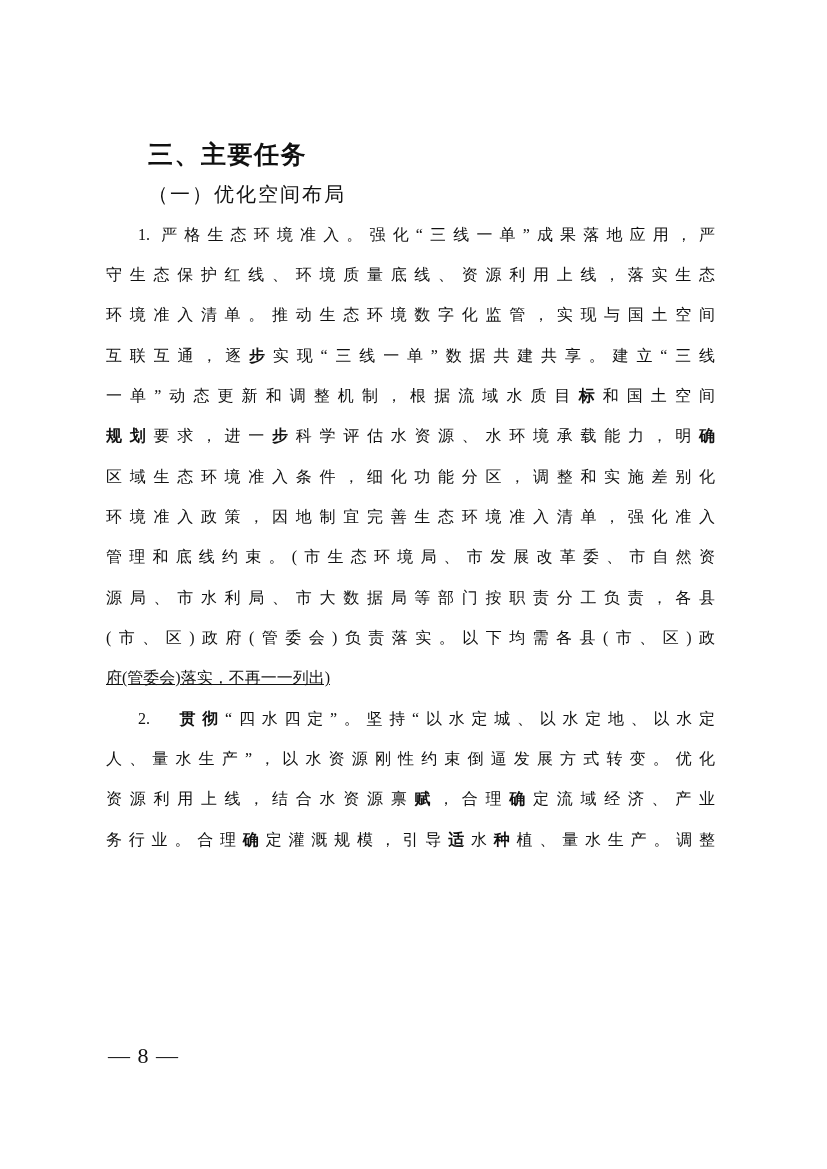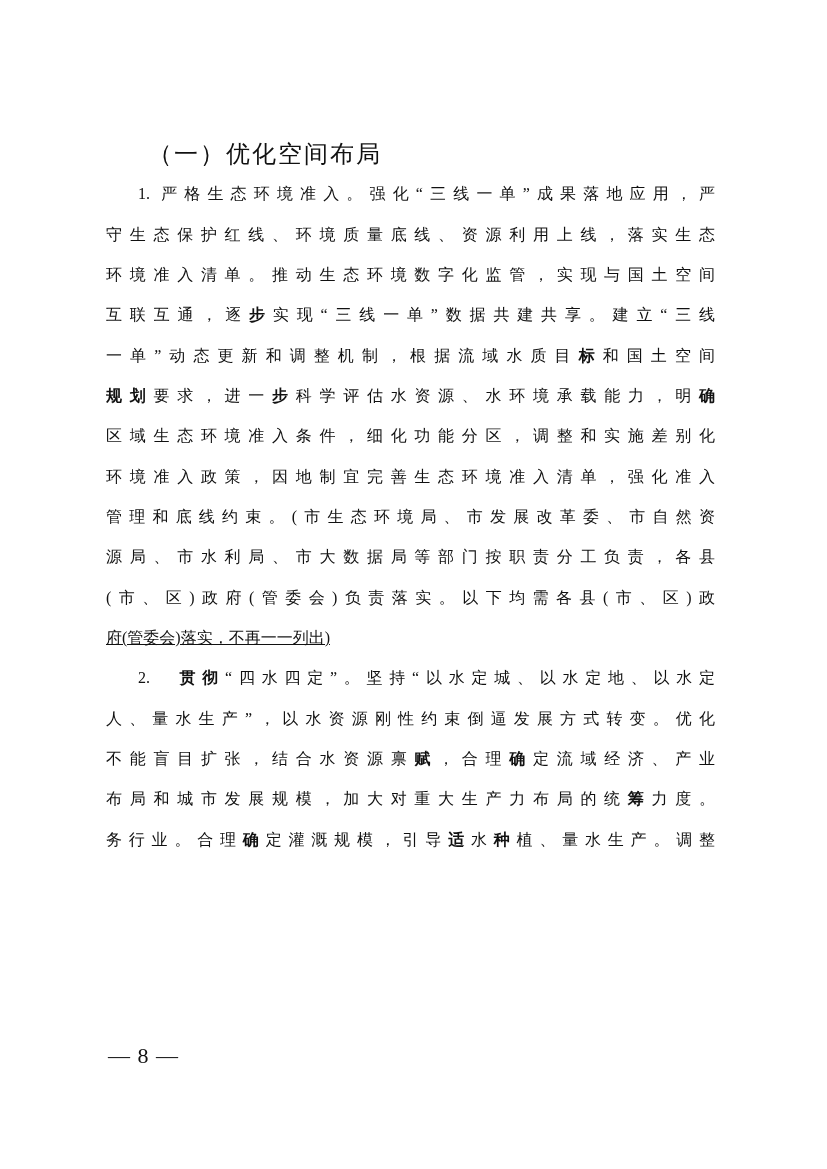--- a/index.html
+++ b/index.html
@@ -27,21 +27,21 @@
     font-family: "Liberation Sans", "DejaVu Sans", sans-serif;
     font-weight: bold;
     font-size: 25px;
     letter-spacing: 1.5px;
     white-space: nowrap;
   }
   .subheading-line {
     height: 40.33px;
     line-height: 40.33px;
     text-indent: 42px;
-    font-size: 24px;
+    font-size: 20px;
     letter-spacing: 2px;
     white-space: nowrap;
   }
   .line {
     height: 40.33px;
     line-height: 40.33px;
     font-size: 16px;
     white-space: nowrap;
     overflow: hidden;
     text-align: justify;
@@ -57,35 +57,35 @@
     font-size: 22px;
     letter-spacing: 1px;
     line-height: 28px;
   }
 </style>
 </head>
 <body>
 
 <div class="page">
   <div class="content">
+    <div class="heading-line">三、主要任务</div>
     <div class="subheading-line">（一）优化空间布局</div>
     <div>
         <div class="line indent"><span>1. 严格生态环境准入。强化“三线一单”成果落地应用，严</span></div>
         <div class="line"><span>守生态保护红线、环境质量底线、资源利用上线，落实生态</span></div>
         <div class="line"><span>环境准入清单。推动生态环境数字化监管，实现与国土空间</span></div>
         <div class="line"><span>互联互通，逐</span><span class="b">步</span><span>实现“三线一单”数据共建共享。建立“三线</span></div>
         <div class="line"><span>一单”动态更新和调整机制，根据流域水质目</span><span class="b">标</span><span>和国土空间</span></div>
         <div class="line"><span class="b">规划</span><span>要求，进一</span><span class="b">步</span><span>科学评估水资源、水环境承载能力，明</span><span class="b">确</span></div>
         <div class="line"><span>区域生态环境准入条件，细化功能分区，调整和实施差别化</span></div>
         <div class="line"><span>环境准入政策，因地制宜完善生态环境准入清单，强化准入</span></div>
         <div class="line"><span>管理和底线约束。(市生态环境局、市发展改革委、市自然资</span></div>
         <div class="line"><span>源局、市水利局、市大数据局等部门按职责分工负责，各县</span></div>
         <div class="line"><span>(市、区)政府(管委会)负责落实。以下均需各县(市、区)政</span></div>
         <div class="line no-justify"><span>府(管委会)落实，不再一一列出)</span></div>
         <div class="line indent"><span>2.　</span><span class="b">贯彻</span><span>“四水四定”。坚持“以水定城、以水定地、以水定</span></div>
         <div class="line"><span>人、量水生产”，以水资源刚性约束倒逼发展方式转变。优化</span></div>
-        <div class="line"><span>不能盲目扩张，结合水资源禀</span><span class="b">赋</span><span>，合理</span><span class="b">确</span><span>定流域经济、产业</span></div>
-        <div class="line"><span>布局和城市发展规模，加大对重大生产力布局的统</span><span class="b">筹</span><span>力度。</span></div>
+        <div class="line"><span>资源利用上线，结合水资源禀</span><span class="b">赋</span><span>，合理</span><span class="b">确</span><span>定流域经济、产业</span></div>
         <div class="line"><span>务行业。合理</span><span class="b">确</span><span>定灌溉规模，引导</span><span class="b">适</span><span>水</span><span class="b">种</span><span>植、量水生产。调整</span></div>
       </div>
   </div>
   <div class="footer">— 8 —</div>
 </div>
 
 </body></html>

